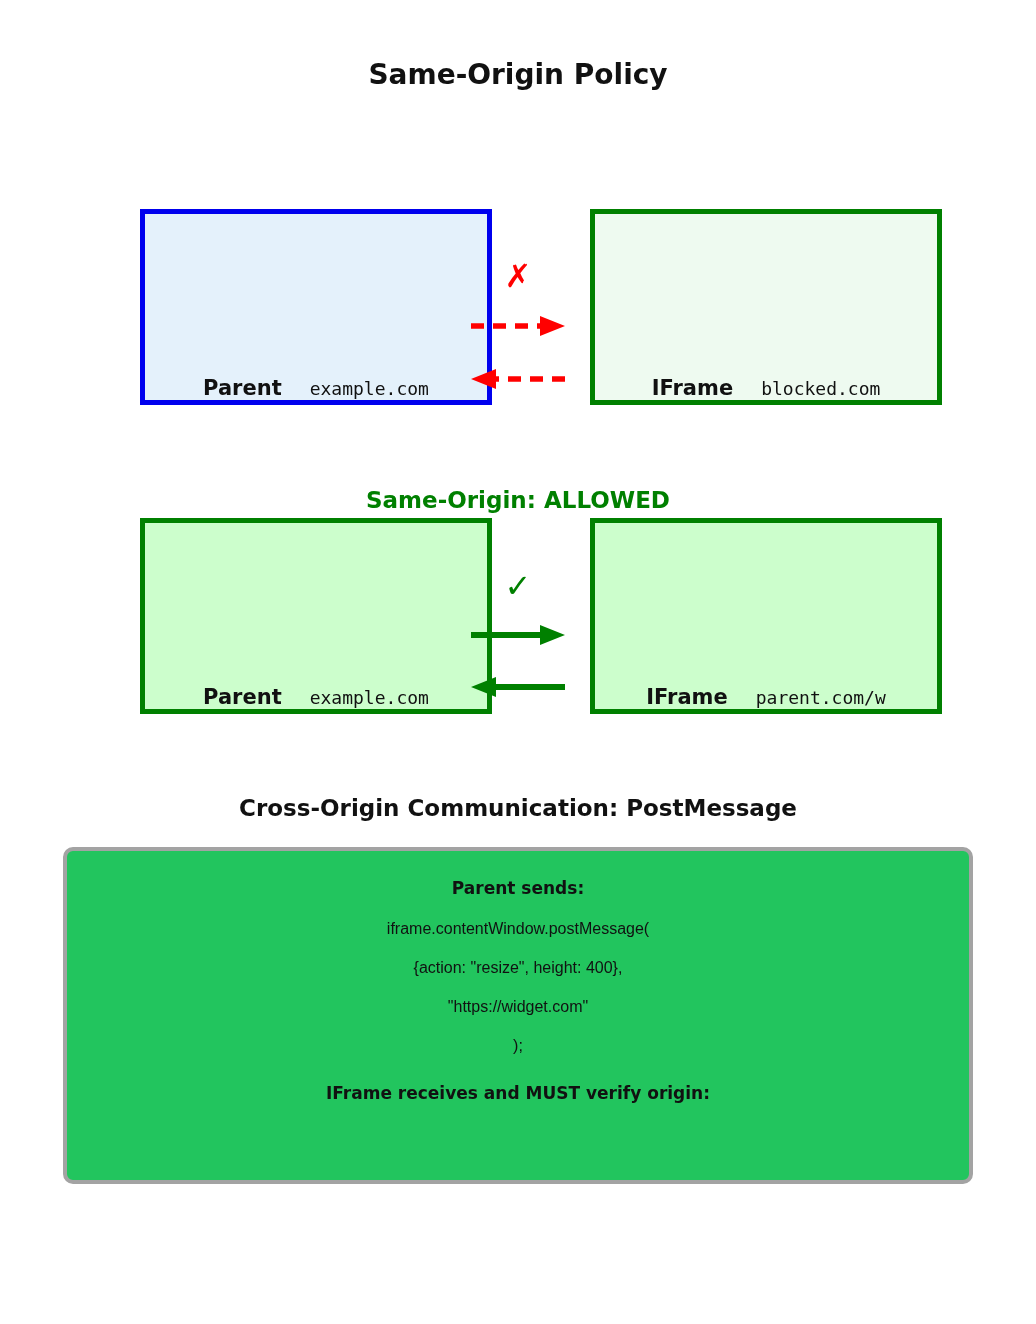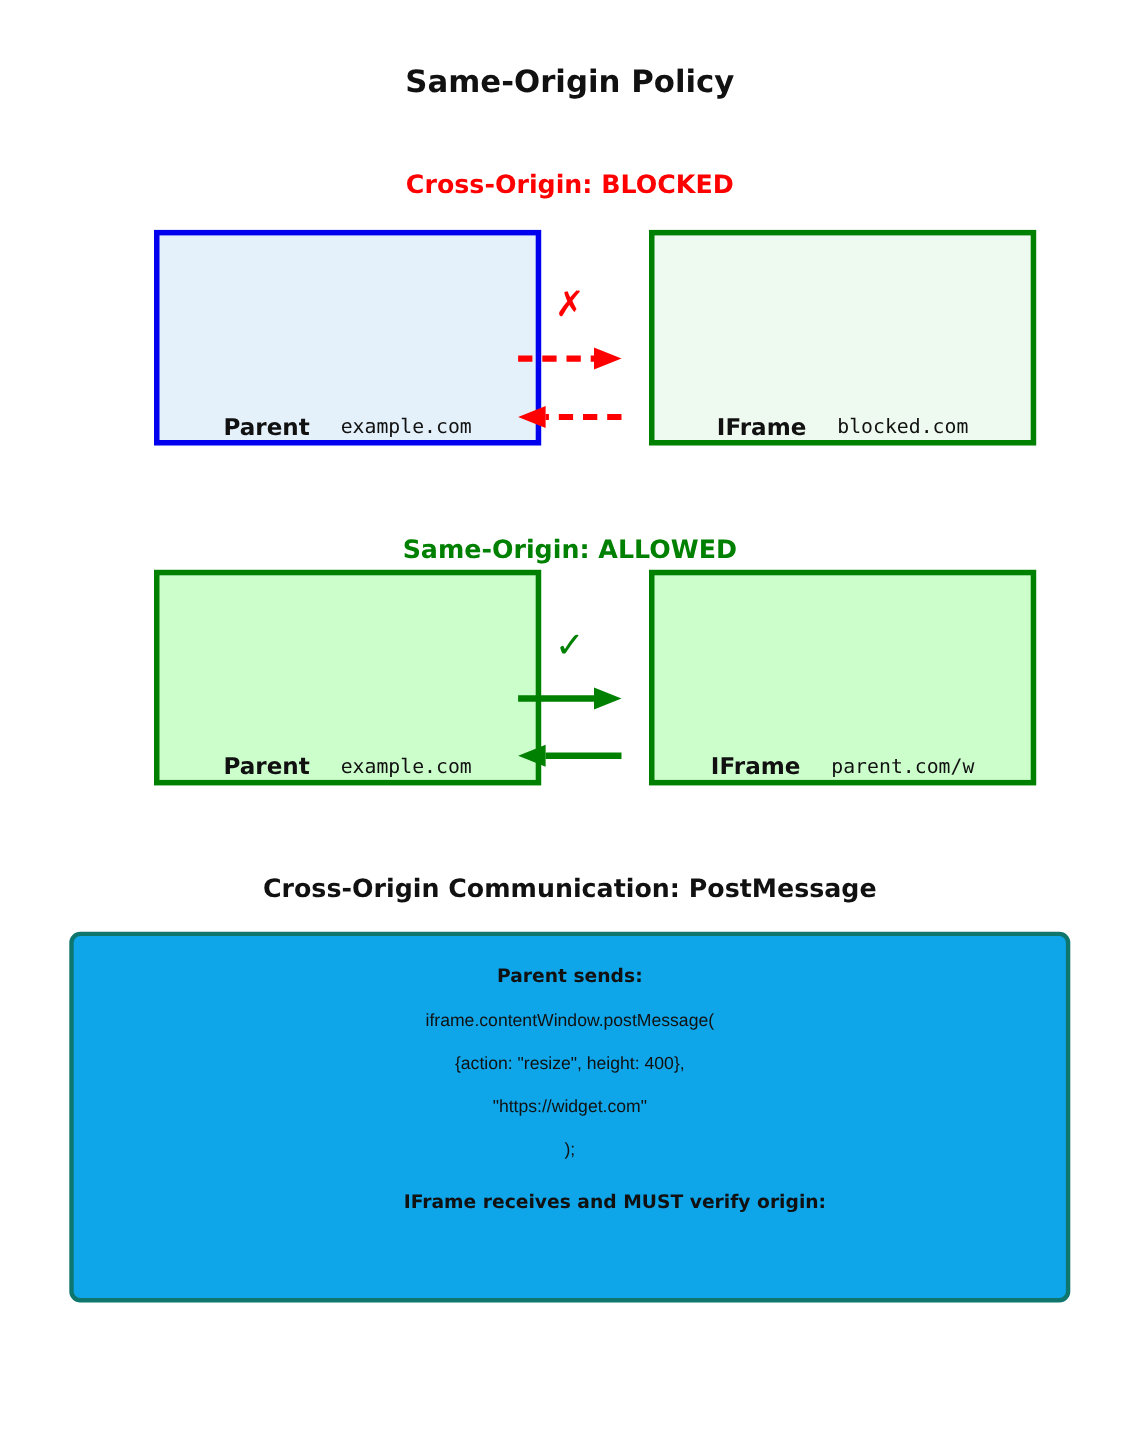--- a/index.html
+++ b/index.html
@@ -76,22 +76,22 @@
 
   .panel {
     position: absolute;
     left: 63px;
     width: 902px;
     border-radius: 10px;
   }
   .panel-postmessage {
     top: 847px;
     height: 329px;
-    border: 4px solid #0f766e;
-    background: #0ea5e9;
+    border: 4px solid #a3a3a3;
+    background: #22c55e;
   }
   .panel-summary {
     top: 1194px;
     height: 84px;
     border: 4px solid #4a9fd6;
     background: #e3f1fb;
     display: flex;
     align-items: center;
     justify-content: center;
   }
@@ -110,38 +110,37 @@
   .pm-code {
     font-family: Liberation Sans, sans-serif;
     font-size: 16px;
     line-height: 22px;
   }
   .pm-l1 { top: 26px; }
   .pm-l2 { top: 67px; }
   .pm-l3 { top: 106px; }
   .pm-l4 { top: 145px; }
   .pm-l5 { top: 184px; }
-  .pm-l6 { top: 231px; padding-left: 41px; }
+  .pm-l6 { top: 231px; }
   .pm-l7 { top: 271px; }
 
   .summary-text {
     font-size: 18px;
     font-weight: bold;
     color: #111111;
     text-align: center;
   }
 </style>
 </head>
 <body>
 
 <div class="canvas">
 
   <div class="centered title">Same-Origin Policy</div>
 
-  <div class="centered sec-head red">Cross-Origin: BLOCKED</div>
 
   <div class="obox box-parent1">
     <div class="box-title">Parent</div>
     <div class="box-origin">example.com</div>
   </div>
 
   <div class="obox box-iframe1">
     <div class="box-title">IFrame</div>
     <div class="box-origin">blocked.com</div>
   </div>

